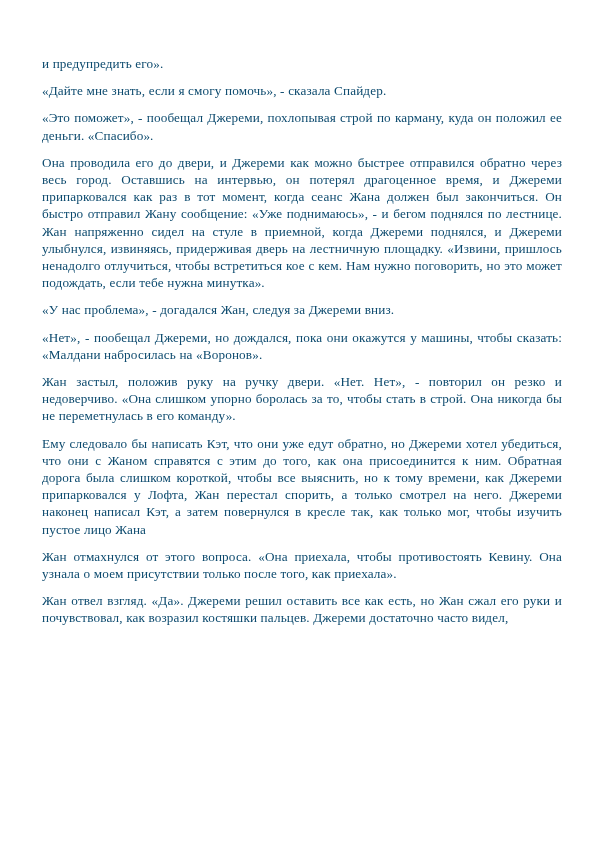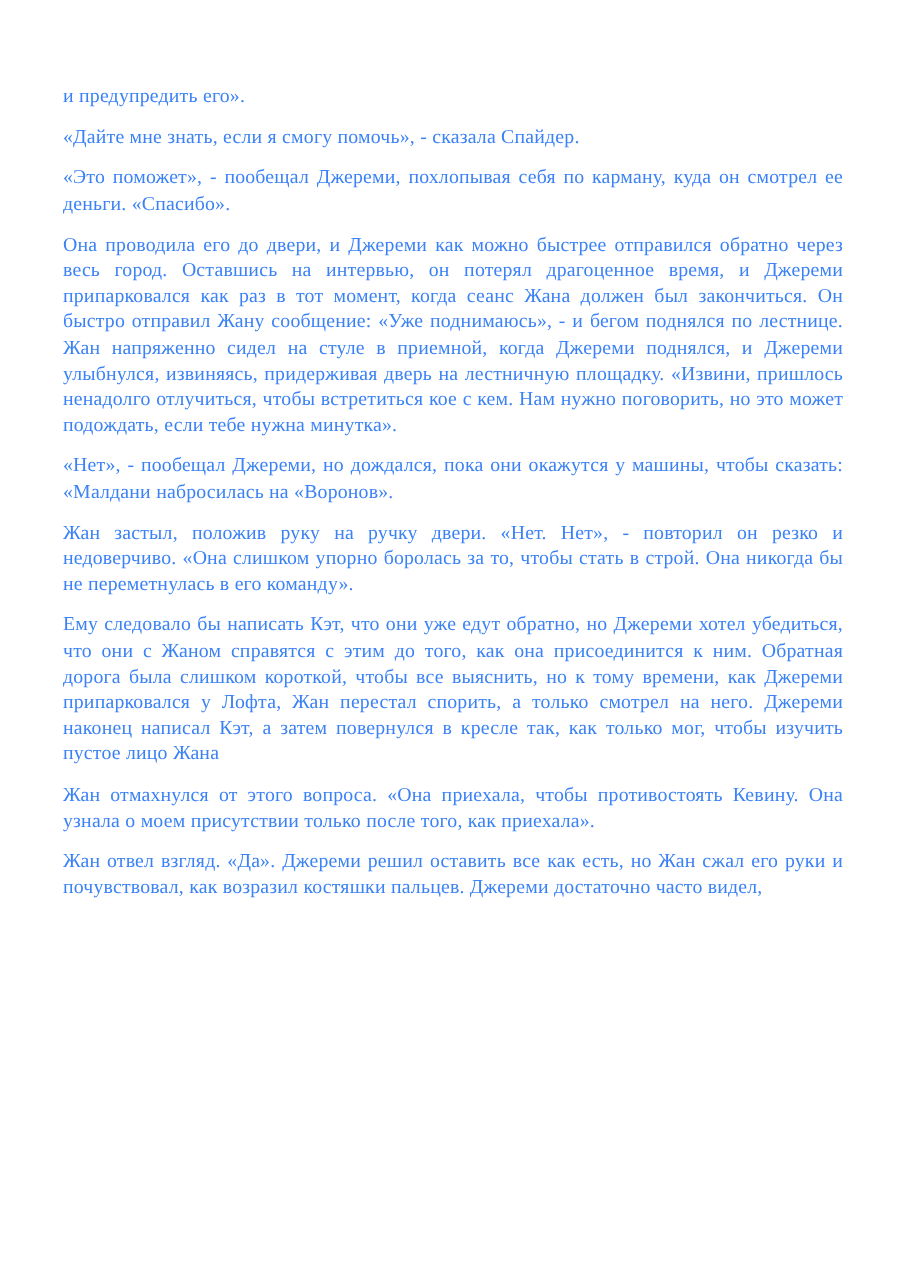--- a/index.html
+++ b/index.html
@@ -23,40 +23,41 @@
   .text-column {
     position: absolute;
     left: 42px;
     top: 55px;
     width: 520px;
   }
   p.para {
     margin: 0 0 10px 0;
     font-size: 13.2px;
     line-height: 17.2px;
-    color: #3b82f6;
+    color: #0c4a6e;
     text-align: justify;
     text-justify: inter-word;
     hyphens: none;
     -webkit-hyphens: none;
     letter-spacing: 0.01em;
     word-spacing: 0.005em;
   }
   p.para:last-child {
     margin-bottom: 0;
   }
 </style>
 </head>
 <body>
 
 <div class="page">
   <div class="text-column">
     <p class="para">и предупредить его».</p>
     <p class="para">«Дайте мне знать, если я смогу помочь», - сказала Спайдер.</p>
-    <p class="para">«Это поможет», - пообещал Джереми, похлопывая себя по карману, куда он смотрел ее деньги. «Спасибо».</p>
+    <p class="para">«Это поможет», - пообещал Джереми, похлопывая строй по карману, куда он положил ее деньги. «Спасибо».</p>
     <p class="para">Она проводила его до двери, и Джереми как можно быстрее отправился обратно через весь город. Оставшись на интервью, он потерял драгоценное время, и Джереми припарковался как раз в тот момент, когда сеанс Жана должен был закончиться. Он быстро отправил Жану сообщение: «Уже поднимаюсь», - и бегом поднялся по лестнице. Жан напряженно сидел на стуле в приемной, когда Джереми поднялся, и Джереми улыбнулся, извиняясь, придерживая дверь на лестничную площадку. «Извини, пришлось ненадолго отлучиться, чтобы встретиться кое с кем. Нам нужно поговорить, но это может подождать, если тебе нужна минутка».</p>
+    <p class="para">«У нас проблема», - догадался Жан, следуя за Джереми вниз.</p>
     <p class="para">«Нет», - пообещал Джереми, но дождался, пока они окажутся у машины, чтобы сказать: «Малдани набросилась на «Воронов».</p>
     <p class="para">Жан застыл, положив руку на ручку двери. «Нет. Нет», - повторил он резко и недоверчиво. «Она слишком упорно боролась за то, чтобы стать в строй. Она никогда бы не переметнулась в его команду».</p>
     <p class="para">Ему следовало бы написать Кэт, что они уже едут обратно, но Джереми хотел убедиться, что они с Жаном справятся с этим до того, как она присоединится к ним. Обратная дорога была слишком короткой, чтобы все выяснить, но к тому времени, как Джереми припарковался у Лофта, Жан перестал спорить, а только смотрел на него. Джереми наконец написал Кэт, а затем повернулся в кресле так, как только мог, чтобы изучить пустое лицо Жана</p>
     <p class="para">Жан отмахнулся от этого вопроса. «Она приехала, чтобы противостоять Кевину. Она узнала о моем присутствии только после того, как приехала».</p>
     <p class="para">Жан отвел взгляд. «Да». Джереми решил оставить все как есть, но Жан сжал его руки и почувствовал, как возразил костяшки пальцев. Джереми достаточно часто видел,</p>
   </div>
 </div>
 
 </body></html>

